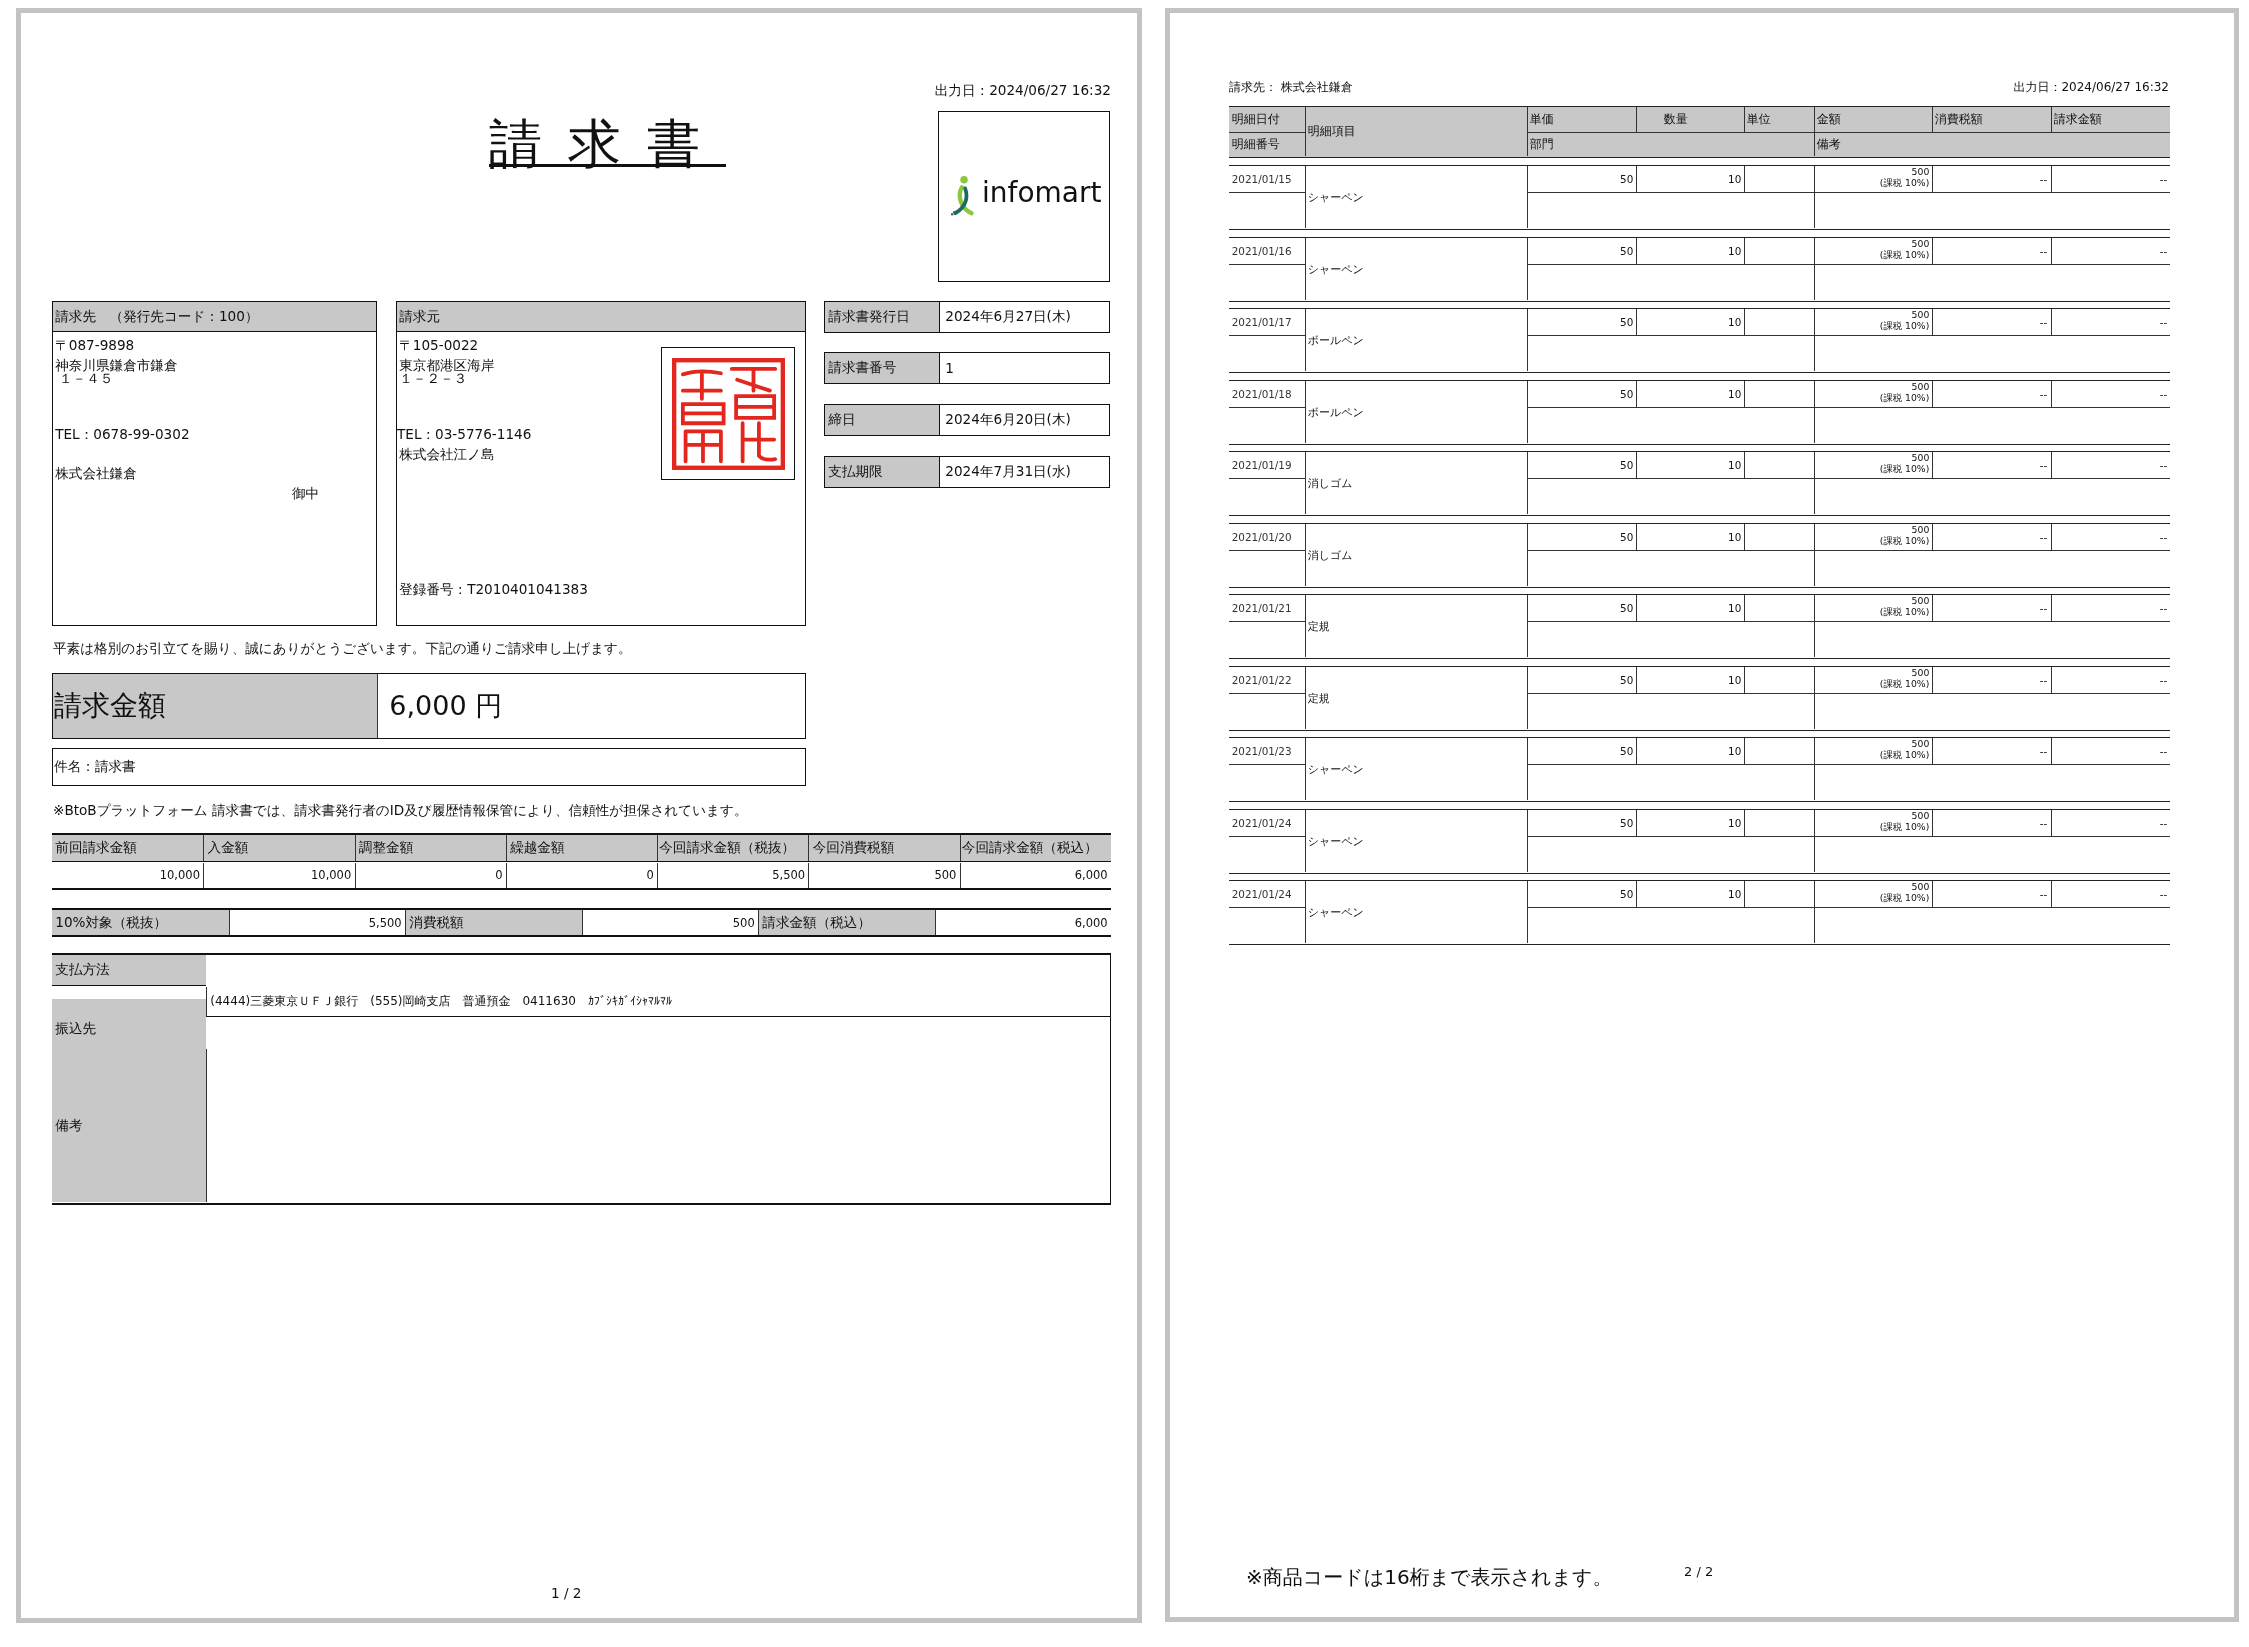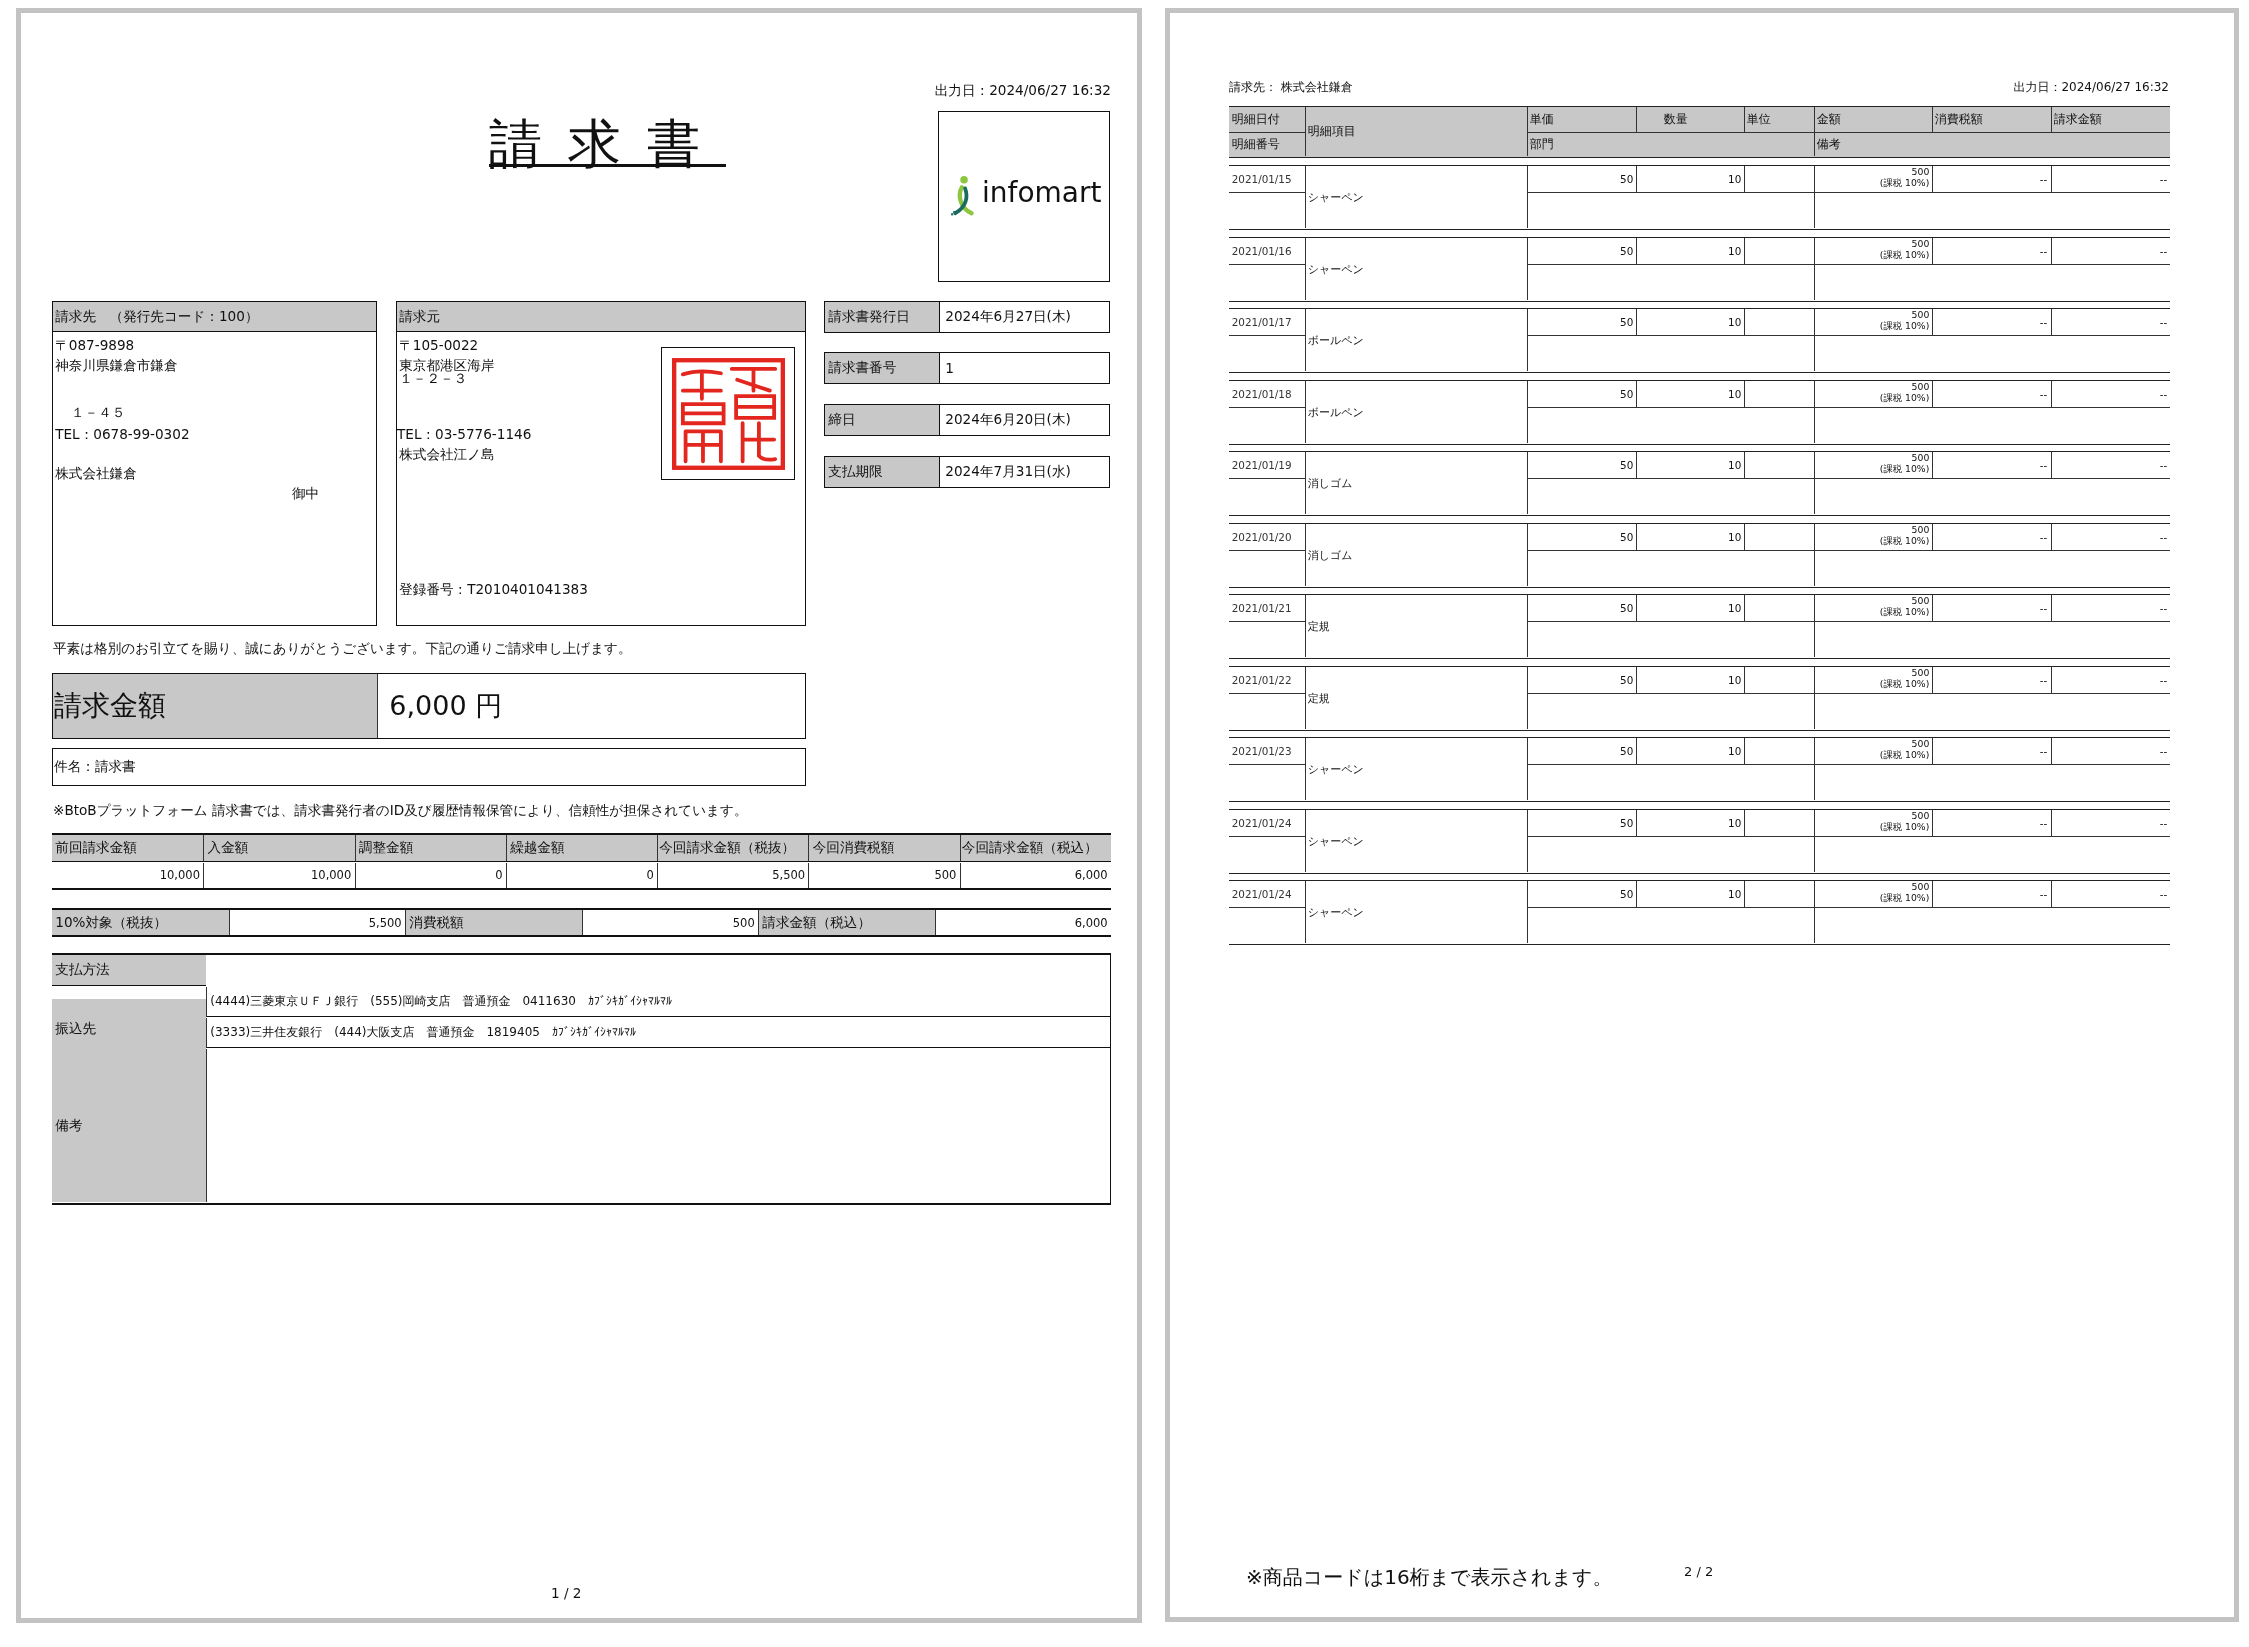--- a/index.html
+++ b/index.html
@@ -39,21 +39,21 @@
       <rect x="6" y="66" width="4" height="4" fill="#1b6b5e"></rect>
     </svg>
   </div>
   <div class="abs" style="left:43px; top:64px; font-size:28px; font-family:'DejaVu Sans', sans-serif; color:#111;">infomart</div>
 </div>
 
 <div class="abs bx" style="left:52px; top:301px; width:325px; height:325px;">
   <div class="abs gray" style="left:0; top:0; right:0; height:30px; border-bottom:1.6px solid #111; display:flex; align-items:center; padding-left:2.2px; font-size:13.6px;">請求先　（発行先コード：100）</div>
   <div class="abs txt" style="left:2.2px; top:35px;">〒087-9898</div>
   <div class="abs txt" style="left:2.2px; top:55px;">神奈川県鎌倉市鎌倉</div>
-  <div class="abs txt" style="left:18px; top:68px;margin-top:34px;">１－４５</div>
+  <div class="abs txt" style="left:6px; top:68px;">１－４５</div>
   <div class="abs txt" style="left:2.2px; top:124px;">TEL：0678-99-0302</div>
   <div class="abs txt" style="left:2.2px; top:163px;">株式会社鎌倉</div>
   <div class="abs txt" style="left:239px; top:183px;">御中</div>
 </div>
 
 <div class="abs bx" style="left:396px; top:301px; width:410px; height:325px;">
   <div class="abs gray" style="left:0; top:0; right:0; height:30px; border-bottom:1.6px solid #111; display:flex; align-items:center; padding-left:2.2px; font-size:13.6px;">請求元</div>
   <div class="abs txt" style="left:2.2px; top:35px;">〒105-0022</div>
   <div class="abs txt" style="left:2.2px; top:55px;">東京都港区海岸</div>
   <div class="abs txt" style="left:2.2px; top:68px;">１－２－３</div>
@@ -135,21 +135,20 @@
   <div class="cell gray" style="position:relative; border-left:0.5px solid #333;">消費税額</div>
   <div class="cell right" style="position:relative; font-size:11.5px; border-left:0.5px solid #333;">500</div>
   <div class="cell gray" style="position:relative; border-left:0.5px solid #333;">請求金額（税込）</div>
   <div class="cell right" style="position:relative; font-size:11.5px; border-left:0.5px solid #333;">6,000</div>
 </div>
 
 <div class="abs" style="left:52px; top:953px; width:1059px; height:252px; border-top:2.2px solid #111; border-bottom:2.2px solid #111; border-right:1.6px solid #111;">
   <div class="cell gray" style="left:0; top:0; width:154px; height:31px; border-bottom:1.6px solid #111;">支払方法</div>
   <div class="cell gray" style="left:0; top:32px; width:154px; height:61px; border-bottom:1.6px solid #111;margin-top:12px;">振込先</div>
   <div class="cell" style="left:154px; top:32px; right:0; height:29.5px; border-bottom:1.6px solid #111; border-left:0.5px solid #333; font-size:12px;">(4444)三菱東京ＵＦＪ銀行　(555)岡崎支店　普通預金　0411630　ｶﾌﾞｼｷｶﾞｲｼｬﾏﾙﾏﾙ</div>
-  <div class="cell" style="left:154px; top:63px; right:0; height:29.5px; border-bottom:1.6px solid #111; border-left:0.5px solid #333; font-size:12px;">(3333)三井住友銀行　(444)大阪支店　普通預金　1819405　ｶﾌﾞｼｷｶﾞｲｼｬﾏﾙﾏﾙ</div>
   <div class="cell gray" style="left:0; top:94px; width:154px; height:153px;">備考</div>
   <div class="cell" style="left:154px; top:94px; right:0; height:153px; border-left:0.5px solid #333;"></div>
 </div>
 
 <div class="abs txt" style="left:551px; top:1585px;">1 / 2</div>
 
 <div class="page" id="page2"></div>
 
 <div class="abs" style="left:1229px; top:79px; font-size:12px;">請求先： 株式会社鎌倉</div>
 <div class="abs" style="left:1964px; top:79px; width:205px; text-align:right; font-size:12px;">出力日：2024/06/27 16:32</div>

